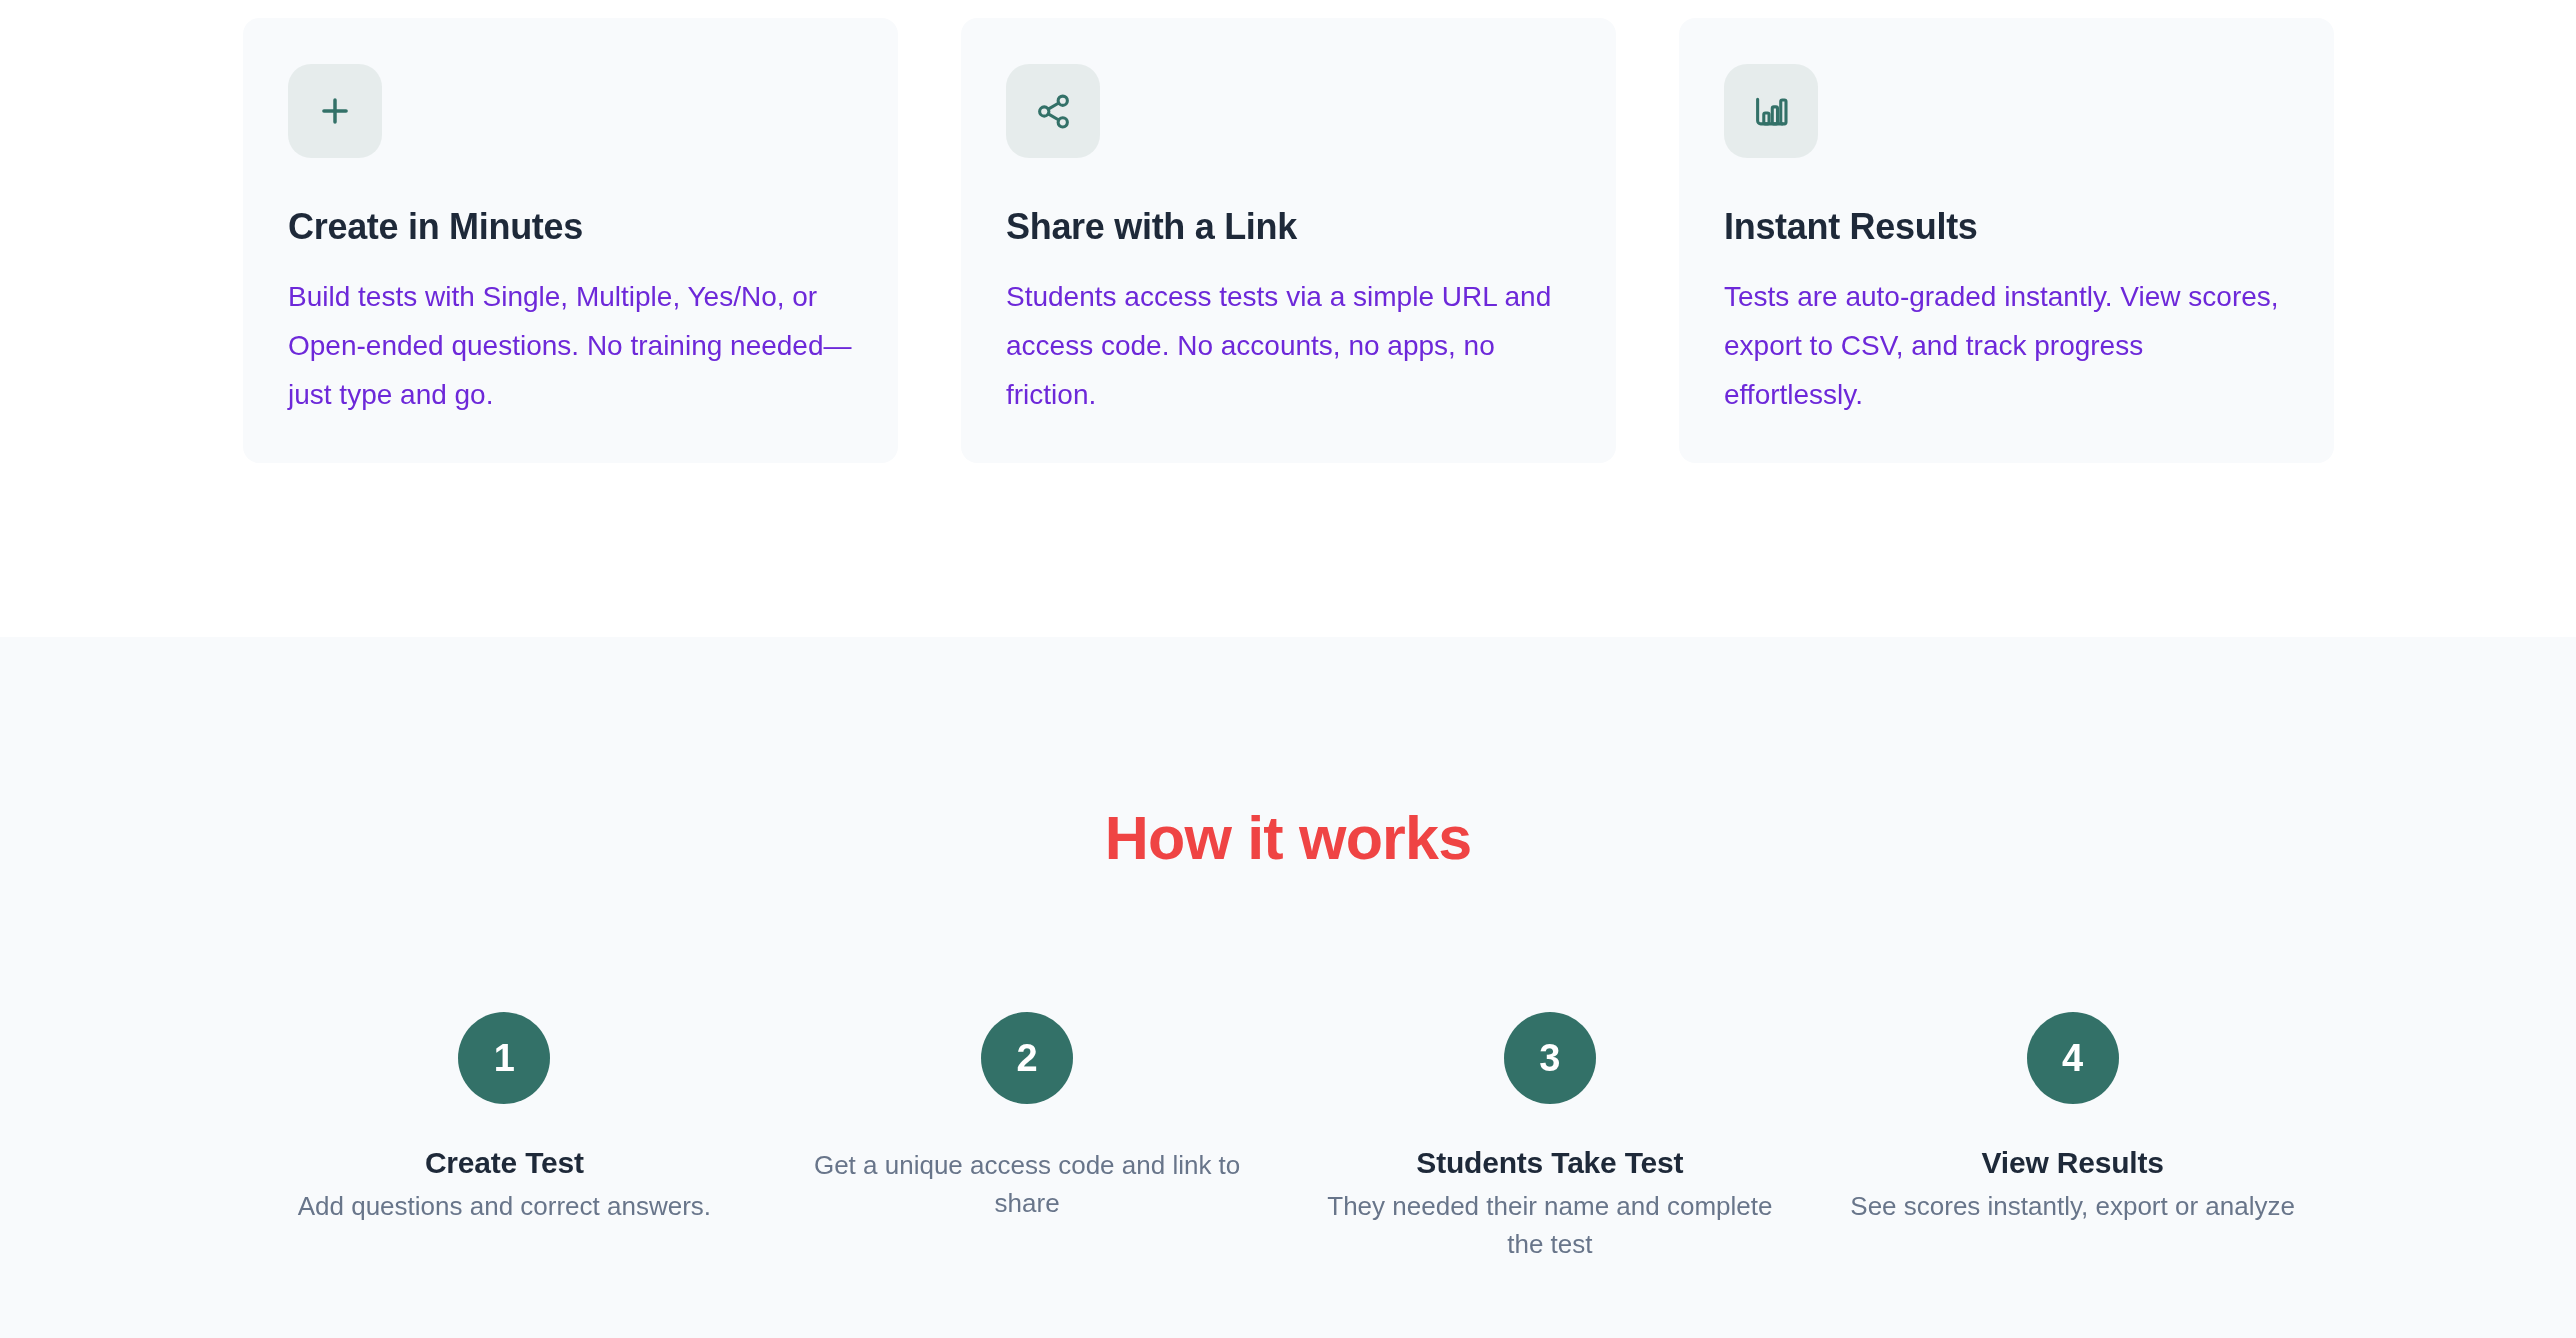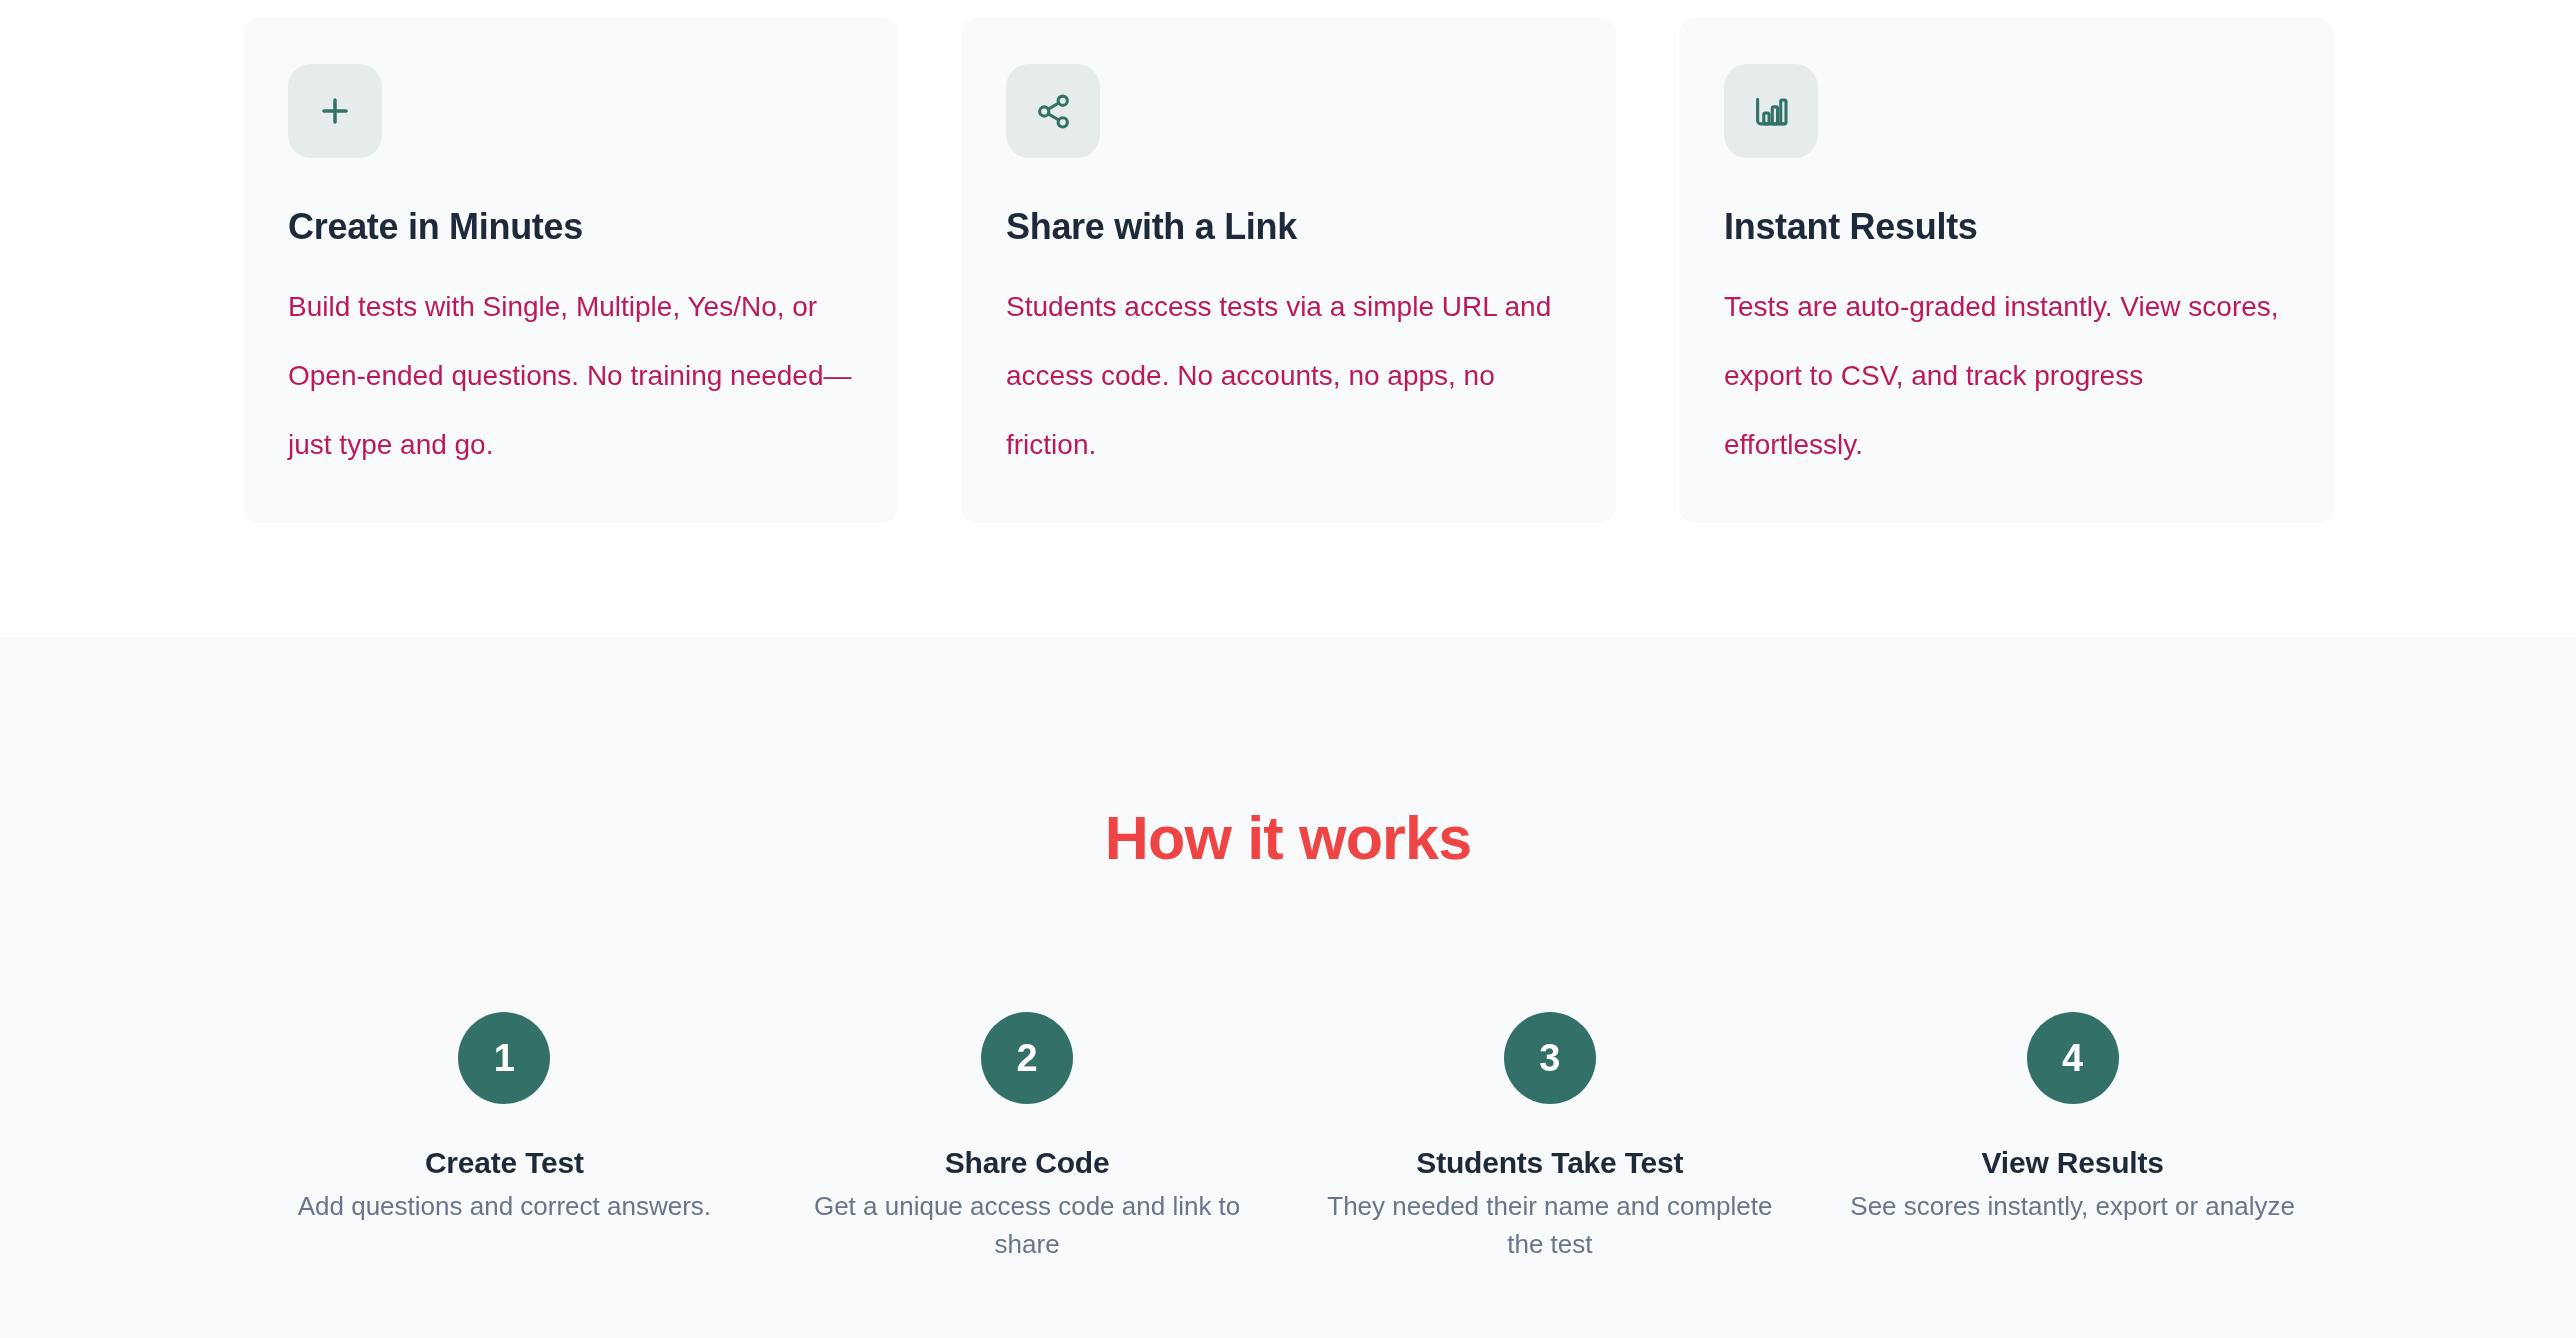--- a/index.html
+++ b/index.html
@@ -56,22 +56,22 @@
     font-size:36px;
     font-weight:bold;
     color:#1e2939;
     letter-spacing:-0.3px;
     line-height:1.15;
     margin-bottom:24px;
   }
 
   .feature-desc {
     font-size:28px;
-    line-height:69px;
-    color:#be185d;
+    line-height:49px;
+    color:#6d28d9;
     font-weight:normal;
   }
 
   
   .howitworks-section {
     position:absolute;
     left:0; top:637px;
     width:2576px;
     height:702px;
     background:#f8fafc;
@@ -190,21 +190,20 @@
     <div class="steps-grid">
 
       <div class="step">
         <div class="step-circle">1</div>
         <div class="step-label">Create Test</div>
         <div class="step-desc">Add questions and correct answers.</div>
       </div>
 
       <div class="step">
         <div class="step-circle">2</div>
-        <div class="step-label">Share Code</div>
         <div class="step-desc">Get a unique access code and link to share</div>
       </div>
 
       <div class="step">
         <div class="step-circle">3</div>
         <div class="step-label">Students Take Test</div>
         <div class="step-desc">They needed their name and complete the test</div>
       </div>
 
       <div class="step">

